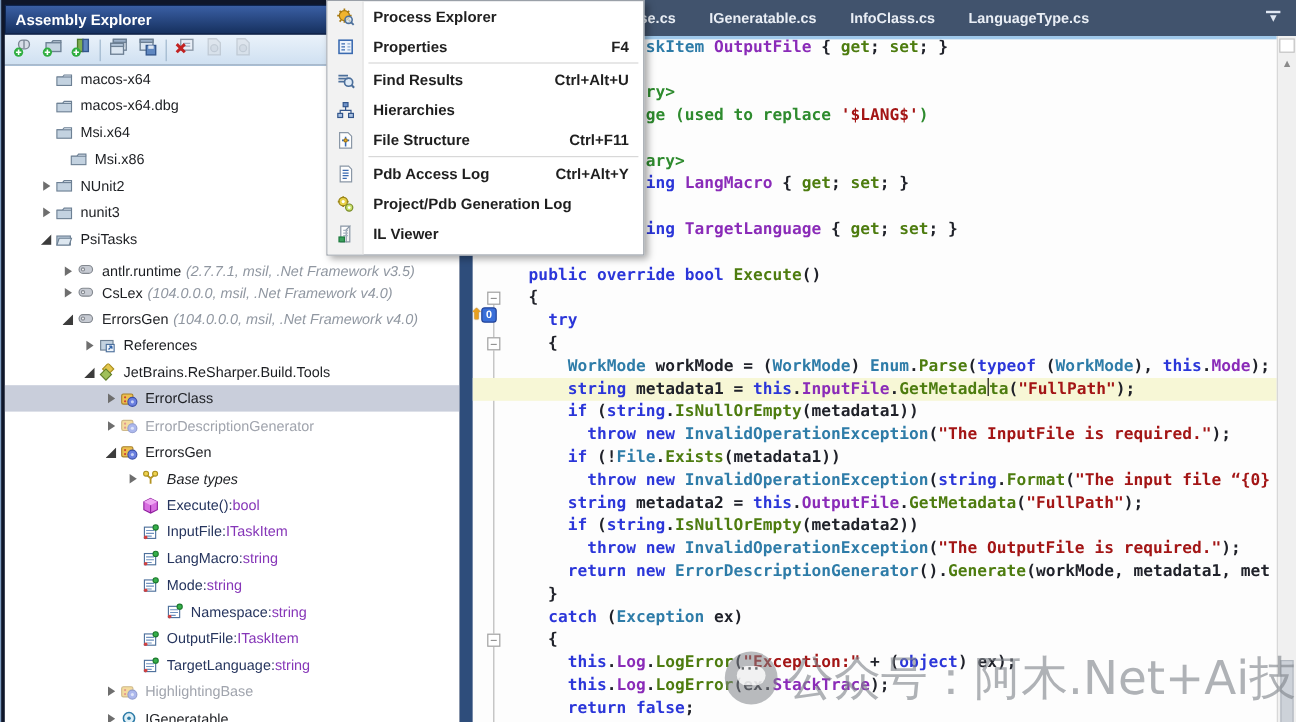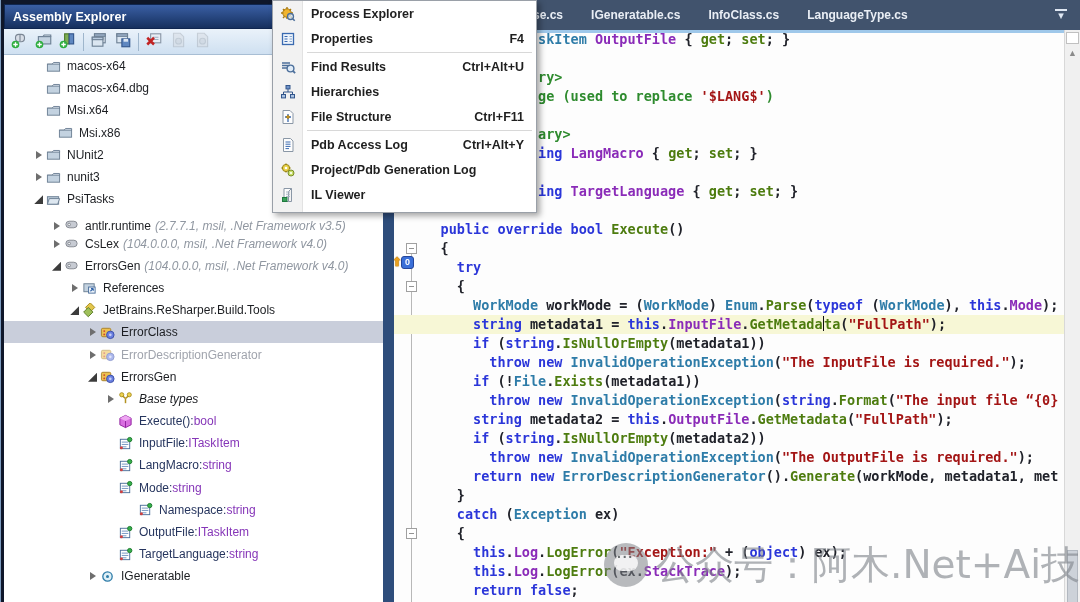--- a/index.html
+++ b/index.html
@@ -417,20 +417,33 @@
           <span class="ticon">
             <svg viewBox="0 0 16 16">
               <rect x="2.5" y="3.5" width="10" height="10" fill="#fff" stroke="#4c6f9b"></rect>
               <path d="M4 6.5h7M4 9h7M4 11.5h5" stroke="#6f92c0"></path>
               <circle cx="12.5" cy="3.8" r="2.3" fill="#35b04a" stroke="#1d7a2e"></circle>
               <circle cx="3.6" cy="12.6" r="1.6" fill="#d04040"></circle>
             </svg>
           </span>
           <span class="lbl-nm">TargetLanguage:</span>
           <span class="lbl-tp">string</span>
+        </div>
+        <div class="tree-row dim" style="padding-left: 82px;">
+          <span class="exp collapsed"></span>
+          <span class="ticon">
+            <svg viewBox="0 0 16 16">
+              <rect x="1.5" y="3.5" width="10" height="9" rx="1.5" fill="#ecc04f" stroke="#a8802a"></rect>
+              <circle cx="4.5" cy="6.5" r="1" fill="#cc4433"></circle>
+              <circle cx="4.5" cy="10" r="1" fill="#cc4433"></circle>
+              <circle cx="11" cy="10.5" r="4" fill="#6a7fe0" stroke="#3a4ea8"></circle>
+              <circle cx="11" cy="10.5" r="1.4" fill="#c6d0f5"></circle>
+            </svg>
+          </span>
+          <span class="lbl-n">HighlightingBase</span>
         </div>
         <div class="tree-row" style="padding-left: 82px;">
           <span class="exp collapsed"></span>
           <span class="ticon">
             <svg viewBox="0 0 16 16">
               <circle cx="8" cy="8" r="5" fill="#dff0f7" stroke="#2e7ca8" stroke-width="1.4"></circle>
               <circle cx="8" cy="8" r="1.6" fill="#2e7ca8"></circle>
             </svg>
           </span>
           <span class="lbl-n">IGeneratable</span>

